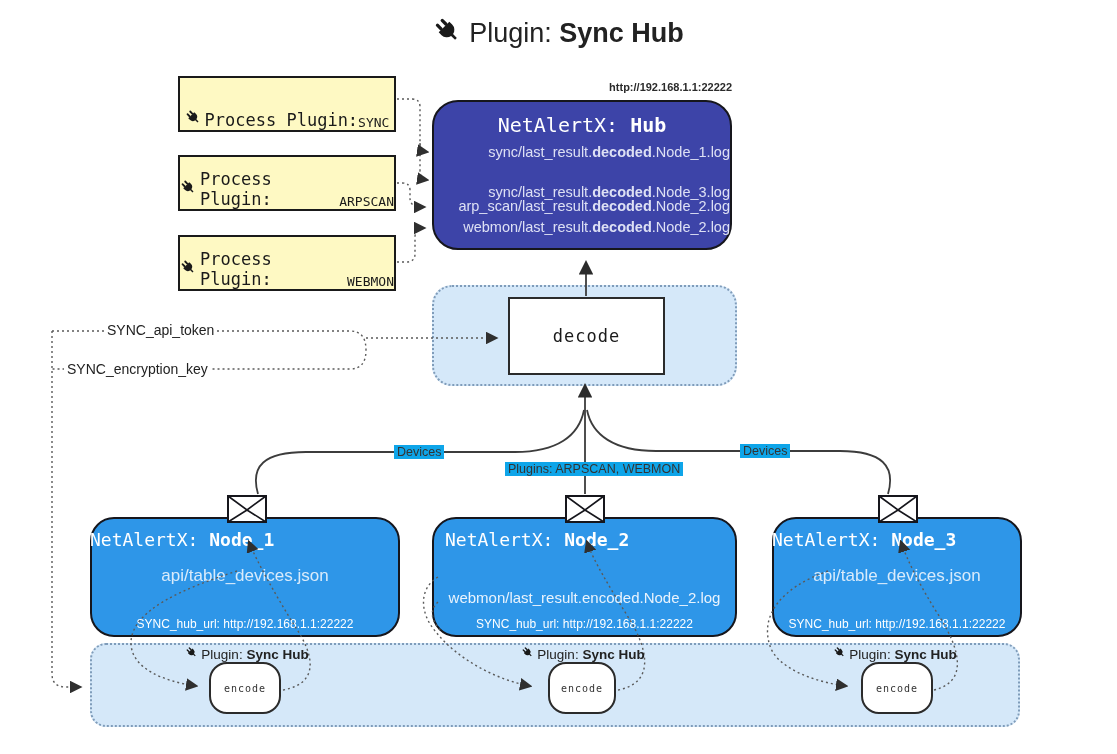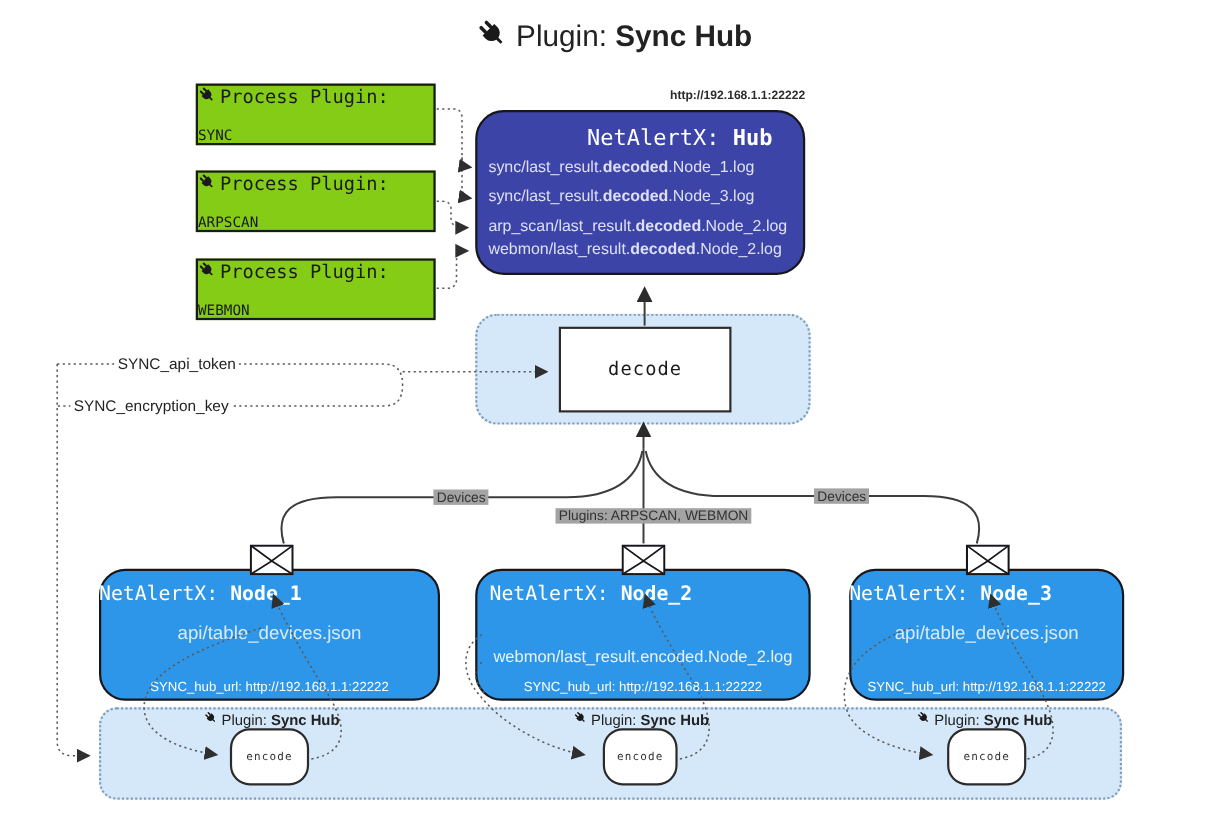--- a/index.html
+++ b/index.html
@@ -9,31 +9,31 @@
   }
   .abs{position:absolute;}
   .mono{font-family:"DejaVu Sans Mono","Liberation Mono",monospace;}
 
   
   .title{left:0;top:16px;width:100%;display:flex;justify-content:center;align-items:center;gap:6px;}
   .title .t-text{font-size:27px;color:#222;}
   .title .t-bold{font-weight:700;}
 
   
-  .pbox{left:178px;width:218px;height:56px;background:#84cc16;border:2px solid #1a1a1a;
-        display:flex;flex-direction:column;justify-content:center;align-items:flex-start;box-sizing:border-box;}
+  .pbox{left:178px;width:218px;height:56px;background:#fef9c3;border:2px solid #1a1a1a;
+        display:flex;flex-direction:row;justify-content:center;align-items:flex-end;box-sizing:border-box;}
   .pbox .row1{display:flex;align-items:center;gap:3px;font-size:17px;}
   .pbox .row2{font-size:13px;margin-top:16px;}
 
   
   .hub{left:432px;top:100px;width:300px;height:150px;background:#3d44a8;border:2px solid #16161c;
        border-radius:26px;box-sizing:border-box;}
-  .hub-title{left:432px;top:113px;width:300px;text-align:center;color:#ffffff;font-size:20px;padding-left:36px;}
+  .hub-title{left:432px;top:113px;width:300px;text-align:center;color:#ffffff;font-size:20px;}
   .hub-title b{font-weight:700;}
-  .hub-line{left:444px;width:286px;height:18px;color:#dde0f4;font-size:14.5px;white-space:nowrap;}
+  .hub-line{left:444px;width:286px;height:18px;color:#dde0f4;font-size:14.5px;white-space:nowrap;text-align:right;}
   .hub-line b{font-weight:700;}
   .hub-url{left:432px;top:81px;width:300px;text-align:right;font-size:11px;font-weight:600;color:#2b2b2b;}
 
   
   .panel{background:#d5e8f9;border:2px dotted #7f9cba;box-sizing:border-box;}
   .decode-panel{left:432px;top:285px;width:305px;height:101px;border-radius:20px;}
   .strip{left:90px;top:643px;width:930px;height:84px;border-radius:16px;}
 
   .whitebox{background:#fff;border:2px solid #2b2b2b;box-sizing:border-box;
             display:flex;align-items:center;justify-content:center;}
@@ -41,21 +41,21 @@
   .encode-box{font-size:10px;letter-spacing:1px;color:#333;border-radius:18px;}
 
   
   .node{background:#2e96e8;border:2.5px solid #16161c;border-radius:24px;box-sizing:border-box;top:517px;height:120px;}
   .node-title{top:529px;text-align:left;color:#ffffff;font-size:18px;white-space:nowrap;}
   .node-title b{font-weight:700;}
   .node-line{text-align:center;color:#e9f3fd;white-space:nowrap;}
   .node-url{top:617px;text-align:center;color:#ffffff;font-size:12px;white-space:nowrap;}
 
   
-  .linelabel{background:#a3a3a3;padding:0 3px;font-size:12.5px;color:#333;white-space:nowrap;z-index:5;}
+  .linelabel{background:#0ea5e9;padding:0 3px;font-size:12.5px;color:#333;white-space:nowrap;z-index:5;}
   .cfglabel{background:#ffffff;padding:0 3px;font-size:14px;color:#222;white-space:nowrap;z-index:5;}
 
   .striplabel{display:flex;align-items:center;gap:3px;font-size:13.5px;color:#222;z-index:5;white-space:nowrap;transform:translateX(-50%);}
   .striplabel b{font-weight:700;}
 
   svg.overlay{left:0;top:0;z-index:4;pointer-events:none;}
   .env{z-index:6;}
 </style>
 </head>
 <body>
@@ -112,21 +112,21 @@
           </svg></span>
       <span>Process Plugin:</span>
       </div>
     <div class="row2">WEBMON</div>
   </div>
 
   <div class="abs hub-url">http://192.168.1.1:22222</div>
   <div class="abs hub"></div>
   <div class="abs hub-title mono"><span>NetAlertX: </span><b>Hub</b></div>
   <div class="abs hub-line" style="top:144px;"><span>sync/last_result.</span><b>decoded</b><span>.Node_1.log</span></div>
-  <div class="abs hub-line" style="top:171px;"><span>sync/last_result.</span><b>decoded</b><span>.Node_3.log</span></div>
+  <div class="abs hub-line" style="top:184px;"><span>sync/last_result.</span><b>decoded</b><span>.Node_3.log</span></div>
   <div class="abs hub-line" style="top:198px;"><span>arp_scan/last_result.</span><b>decoded</b><span>.Node_2.log</span></div>
   <div class="abs hub-line" style="top:219px;"><span>webmon/last_result.</span><b>decoded</b><span>.Node_2.log</span></div>
 
   <div class="abs panel decode-panel"></div>
   <div class="abs whitebox decode-box mono">decode</div>
 
   <div class="abs cfglabel" style="left:104px;top:322px;">SYNC_api_token</div>
   <div class="abs cfglabel" style="left:64px;top:361px;">SYNC_encryption_key</div>
 
   <div class="abs linelabel" style="left:394px;top:445px;">Devices</div>

